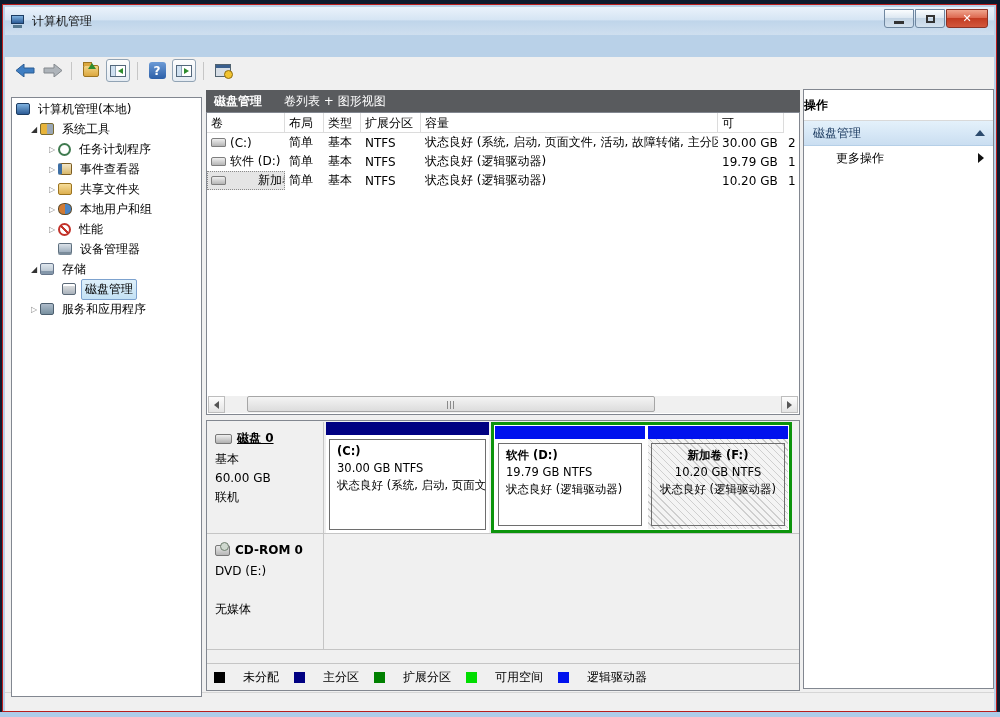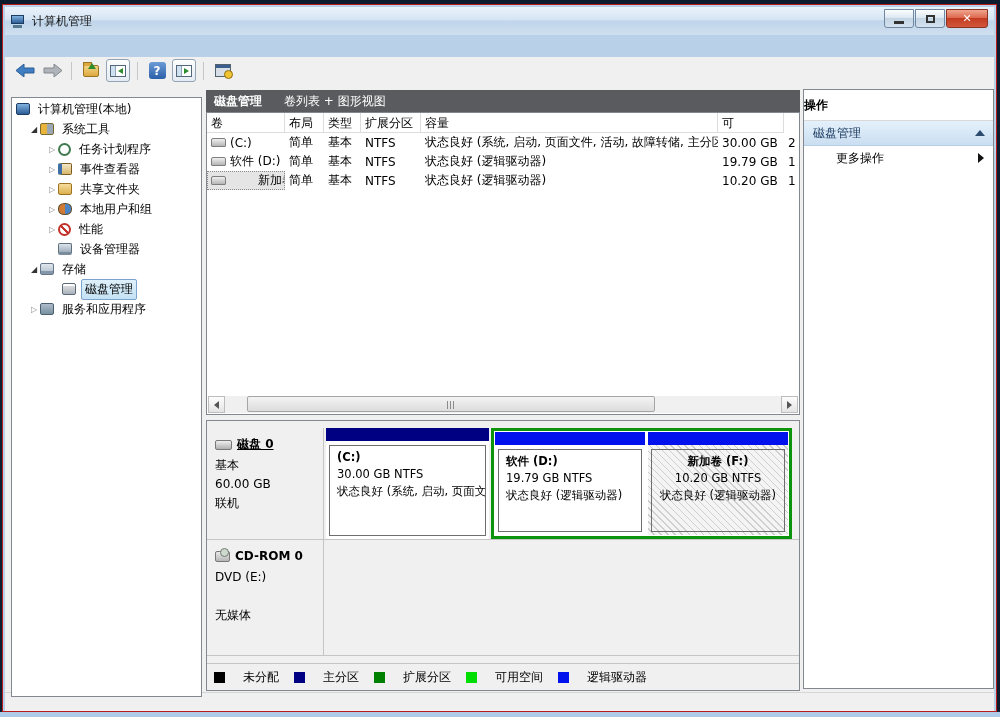--- a/index.html
+++ b/index.html
@@ -81,21 +81,21 @@
   .hs-btn { width:17px; height:17px; background:linear-gradient(#fdfdfd,#e4e4e4); border:1px solid #bdbdbd; display:flex; align-items:center; justify-content:center; }
   .hs-tri-l { width:0; height:0; border-top:4px solid transparent; border-bottom:4px solid transparent; border-right:5px solid #555; }
   .hs-tri-r { width:0; height:0; border-top:4px solid transparent; border-bottom:4px solid transparent; border-left:5px solid #555; }
   .hs-track { flex:1; height:17px; position:relative; }
   .hs-thumb { position:absolute; left:22px; width:408px; top:0; height:16px; background:linear-gradient(#f4f4f4,#dcdcdc); border:1px solid #a6a6a6; border-radius:2px; }
   .hs-grip { position:absolute; left:50%; top:4px; width:9px; height:8px; transform:translateX(-50%);
     background:repeating-linear-gradient(90deg,#8a8a8a 0 1px,transparent 1px 3px); }
   
   .graph-box { position:absolute; left:203px; top:415px; width:594px; height:271px; background:#f0f0f0; border:1px solid #828790; display:flex; flex-direction:column; }
   .g-row { display:flex; border-bottom:1px solid #c5c5c5; }
-  .g-row-disk { margin-top:7px; height:112px; }
+  .g-row-disk { margin-top:1px; height:112px; }
   .g-row-cd { height:116px; }
   .g-filler { flex:1; }
   .g-info { width:117px; flex:none; border-right:1px solid #c5c5c5; padding:7px 0 0 8px; line-height:19px; }
   .g-info .head { display:flex; align-items:center; font-weight:bold; margin-bottom:2px; }
   .disk-name-u { text-decoration:underline; }
   .gi-disk { width:17px; height:10px; margin-right:5px; border-radius:2px; background:linear-gradient(#efefef,#b0b0b0); border:1px solid #787878; }
   .gi-cd { position:relative; width:15px; height:11px; margin-right:5px; background:linear-gradient(#e9e9e9,#b6b6b6); border:1px solid #787878; border-radius:2px; }
   .gi-cd::before { content:""; position:absolute; left:4px; top:-4px; width:7px; height:7px; border-radius:50%; background:#cfd8cf; border:1px solid #6f7f6f; }
   .g-parts { flex:1; display:flex; align-items:stretch; padding:0 2px; gap:2px; }
   .part { display:flex; flex-direction:column; }

